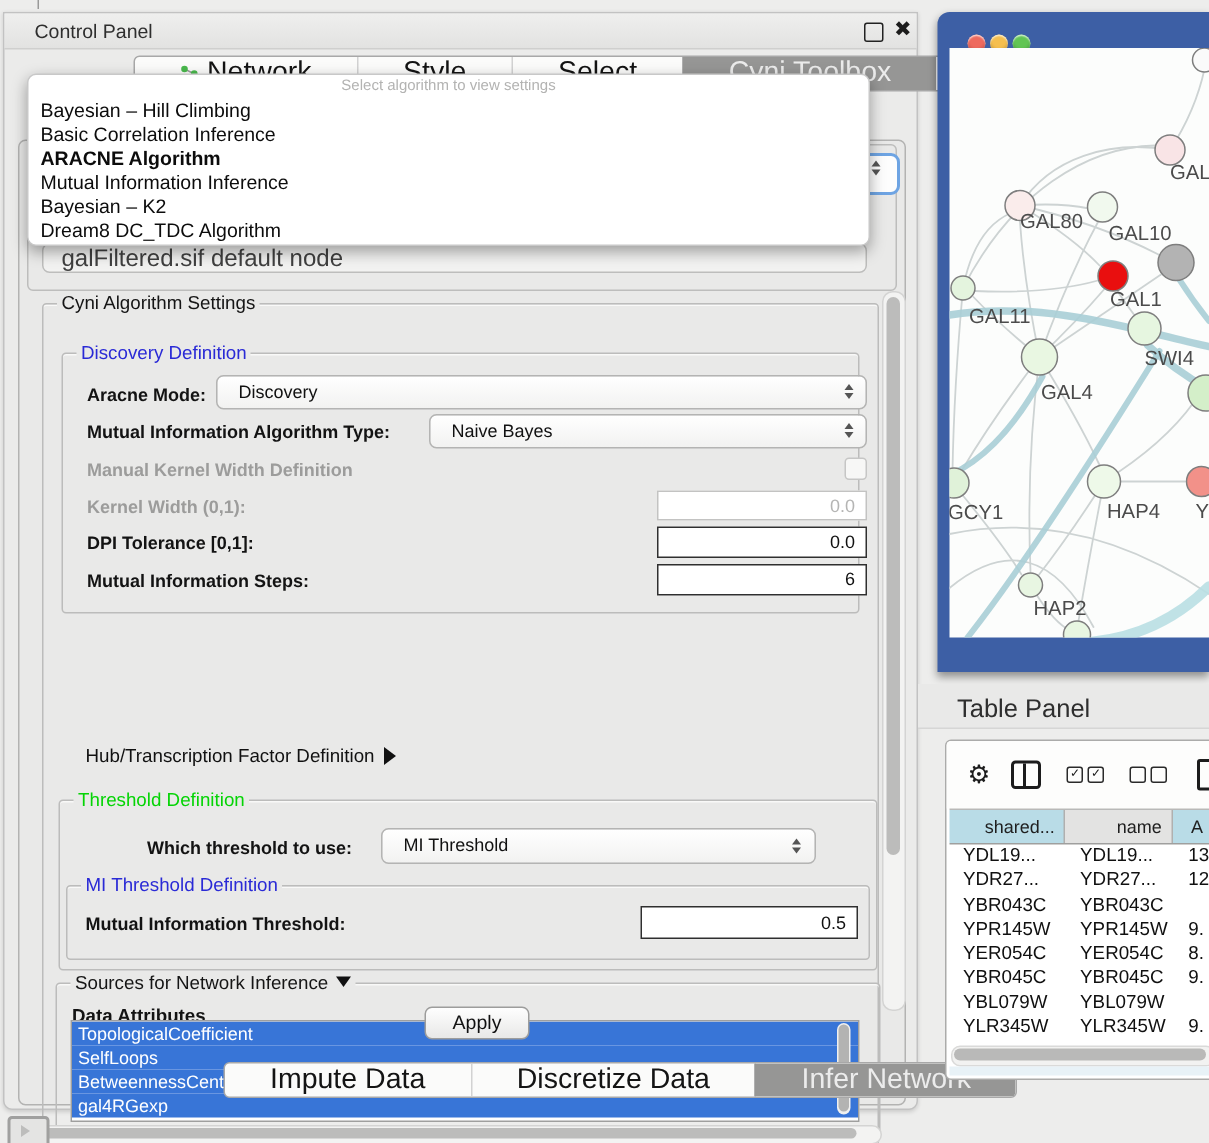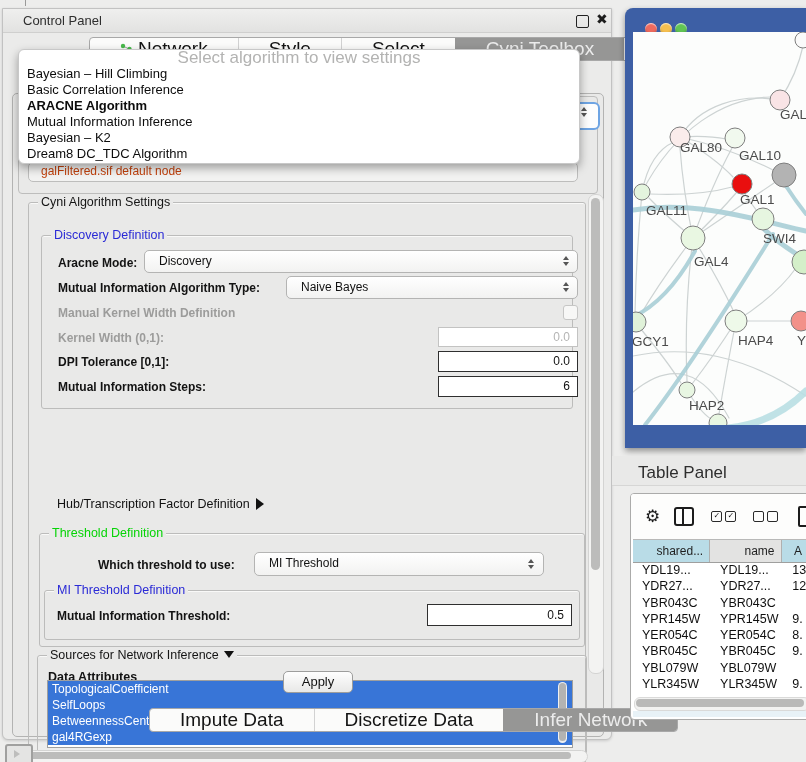--- a/index.html
+++ b/index.html
@@ -29,26 +29,26 @@
 
   
   #tab-page{left:9px;top:84px;width:590px;height:642px;border:1px solid #b3b3b2;border-radius:5px;background:#e9e9e8;}
 
   
   #hidden-group{left:5px;top:2px;width:578px;height:96px;border:1px solid #bdbdbc;border-radius:4px;}
   #focus-ring{left:557px;top:8px;width:26px;height:24px;border:2.5px solid #6ea4e3;border-radius:6px;background:#fdfdfd;}
   #focus-ring .spin{left:7px;top:3px;}
   #ghost-combo{left:15px;top:68px;width:548px;height:18px;border:1px solid #bdbdbc;border-radius:5px;
       background:#f2f2f1;overflow:hidden;}
-  #ghost-combo span{position:absolute;left:12px;top:1px;font-size:12px;color:#c2410c;}
+  #ghost-combo span{position:absolute;left:12px;top:1px;font-size:16px;color:#404040;}
 
   
   #popup{left:18px;top:49px;width:560px;height:113px;background:#ffffff;border:1px solid #c8c8c8;
       border-radius:6px;box-shadow:0 4px 10px rgba(0,0,0,.35);z-index:60;overflow:hidden;}
-  #popup .ph{height:16px;line-height:16px;text-align:center;color:#b3b3b2;font-size:17px;}
+  #popup .ph{height:16px;line-height:16px;text-align:center;color:#b3b3b2;font-size:10px;}
   #popup .itm{height:16.1px;line-height:16.1px;padding-left:8px;font-size:13px;color:#0c0c0c;}
   #popup .itm.sel{font-weight:bold;}
 
   
   #settings-clip{left:5px;top:100px;width:570px;height:570px;overflow:hidden;}
   .groupbox{position:absolute;border:1px solid #bcbcbb;border-radius:3px;
       box-shadow:inset 0 1px 0 rgba(255,255,255,.7);}
   .gtitle{position:absolute;top:-8px;left:9px;background:#e9e9e8;padding:0 3px;font-size:12.5px;color:#151515;white-space:nowrap;}
   .gtitle.blue{color:#2a2ad6;}
   .gtitle.green{color:#05d405;}

